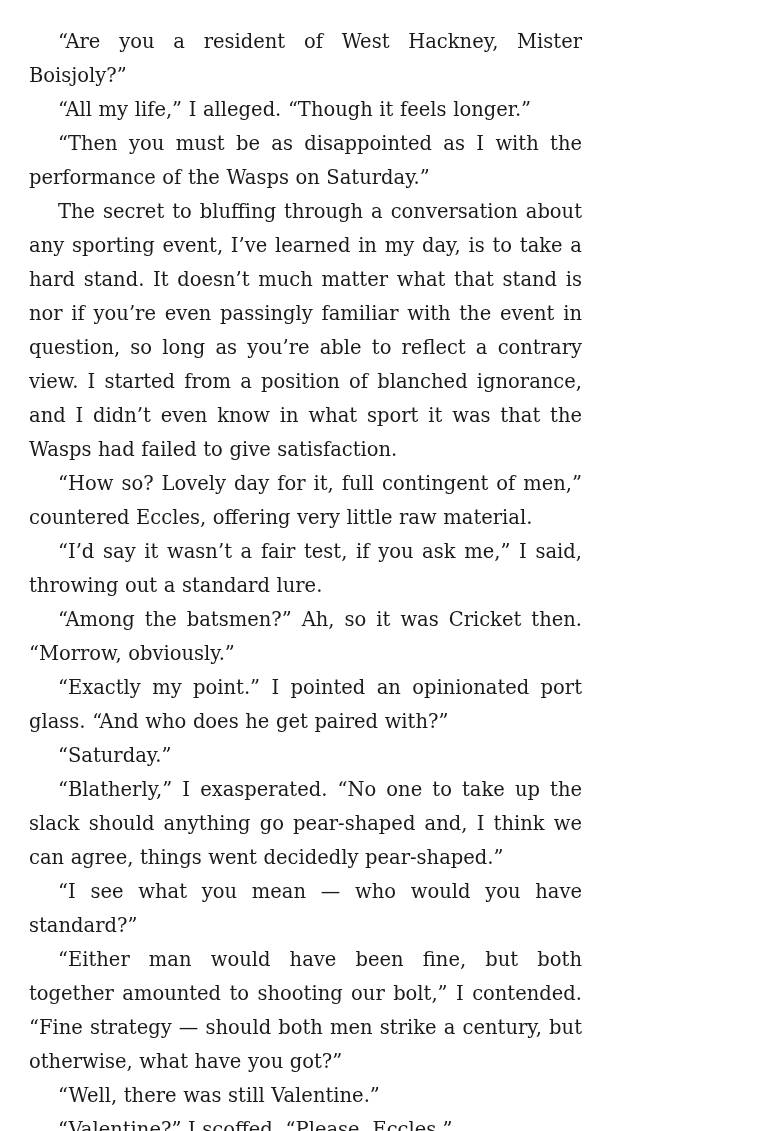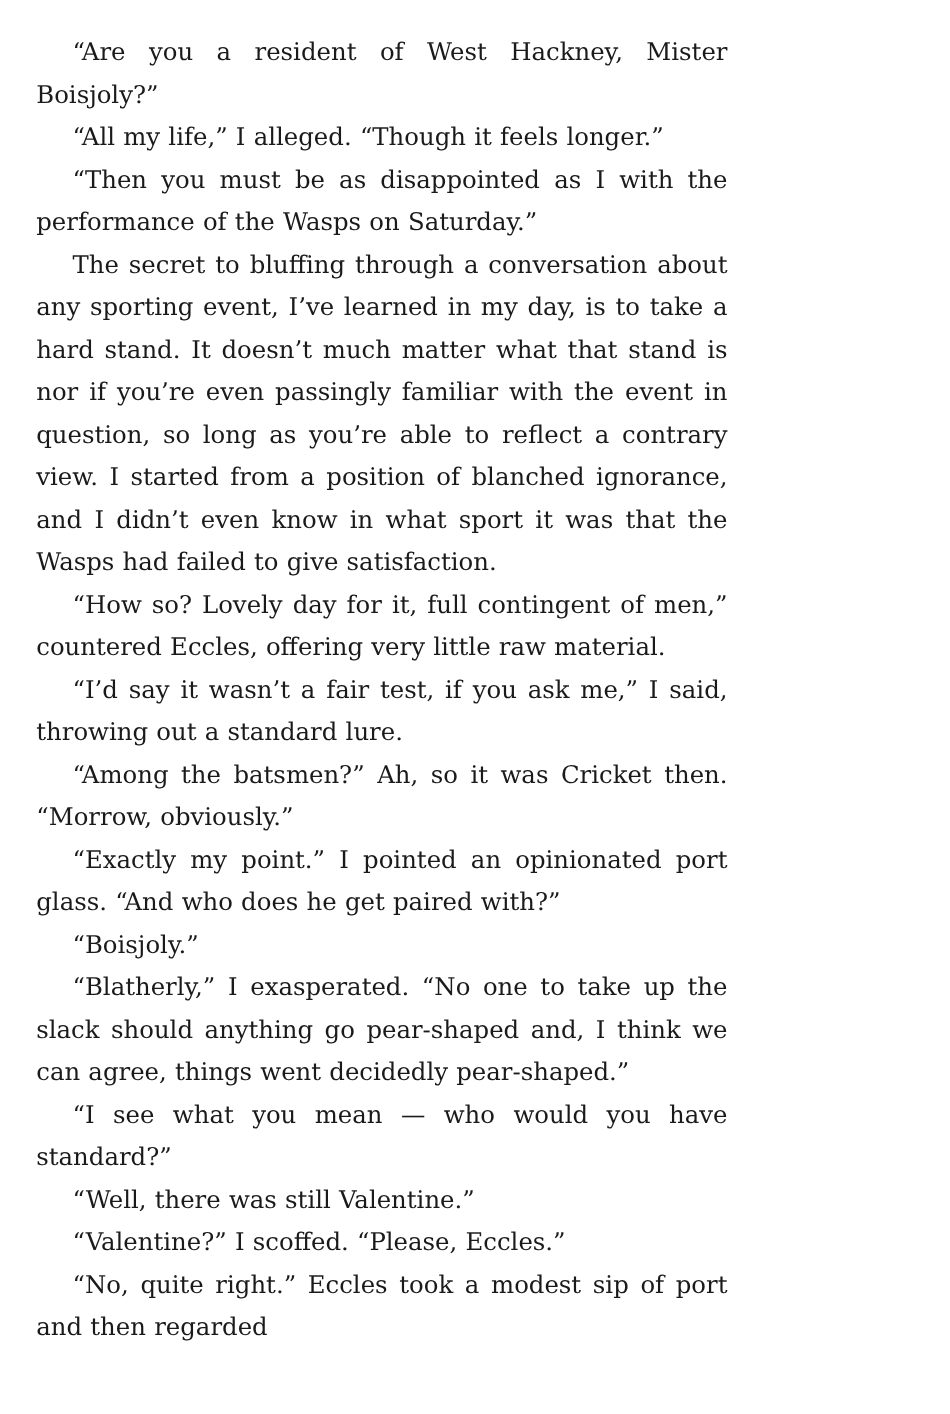--- a/index.html
+++ b/index.html
@@ -37,19 +37,20 @@
 
 <main class="page">
   <p>“Are you a resident of West Hackney, Mister Boisjoly?”</p>
   <p>“All my life,” I alleged. “Though it feels longer.”</p>
   <p>“Then you must be as disappointed as I with the performance of the Wasps on Saturday.”</p>
   <p>The secret to bluffing through a conversation about any sporting event, I’ve learned in my day, is to take a hard stand. It doesn’t much matter what that stand is nor if you’re even passingly familiar with the event in question, so long as you’re able to reflect a contrary view. I started from a position of blanched ignorance, and I didn’t even know in what sport it was that the Wasps had failed to give satisfaction.</p>
   <p>“How so? Lovely day for it, full contingent of men,” countered Eccles, offering very little raw material.</p>
   <p>“I’d say it wasn’t a fair test, if you ask me,” I said, throwing out a standard lure.</p>
   <p>“Among the batsmen?” Ah, so it was Cricket then. “Morrow, obviously.”</p>
   <p>“Exactly my point.” I pointed an opinionated port glass. “And who does he get paired with?”</p>
-  <p>“Boisjoly.”</p>
+  <p>“Saturday.”</p>
   <p>“Blatherly,” I exasperated. “No one to take up the slack should anything go pear-shaped and, I think we can agree, things went decidedly pear-shaped.”</p>
   <p>“I see what you mean — who would you have standard?”</p>
+  <p>“Either man would have been fine, but both together amounted to shooting our bolt,” I contended. “Fine strategy — should both men strike a century, but otherwise, what have you got?”</p>
   <p>“Well, there was still Valentine.”</p>
   <p>“Valentine?” I scoffed. “Please, Eccles.”</p>
   <p>“No, quite right.” Eccles took a modest sip of port and then regarded</p>
 </main>
 
 </body></html>

